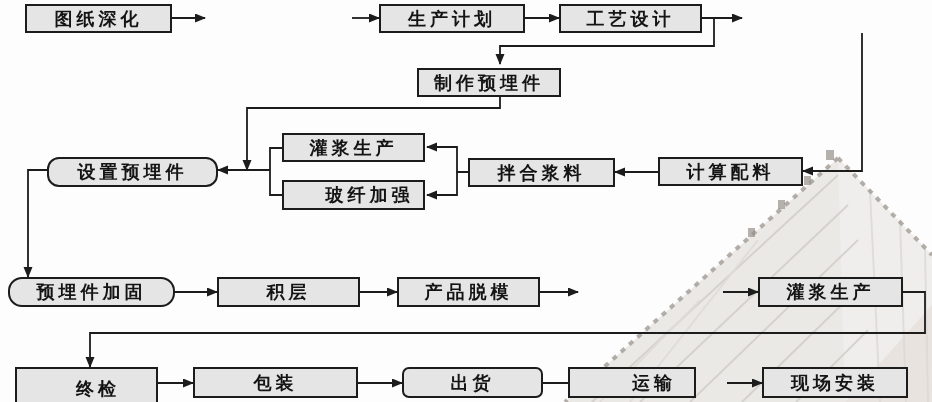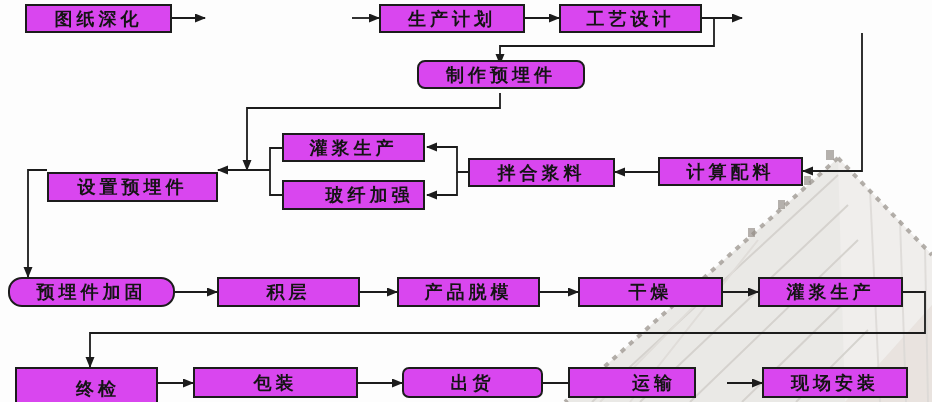--- a/index.html
+++ b/index.html
@@ -4,21 +4,21 @@
 <style>
   html,body { margin:0; padding:0; background:#ffffff; }
   .canvas {
     position:relative; width:932px; height:402px; overflow:hidden;
     background:#fdfdfd;
     font-family:"DejaVu Sans","Liberation Sans",sans-serif;
   }
   .layer { position:absolute; left:0; top:0; width:932px; height:402px; }
   .node {
     position:absolute; box-sizing:border-box;
-    background:#d946ef; border:2px solid #1c1c1c;
+    background:#e5e5e5; border:2px solid #1c1c1c;
     display:flex; align-items:center; justify-content:center;
     font-weight:700; font-size:18px; letter-spacing:4px; color:#141414;
     white-space:nowrap; z-index:3;text-align:center;
   }
   svg.edges { z-index:2; }
   svg.photo { z-index:1; }
   .edge { fill:none; stroke:#1c1c1c; stroke-width:1.8px; }
 </style>
 </head>
 <body>
@@ -89,30 +89,29 @@
         <polyline points="358,383 402,383" class="edge" marker-end="url(#arw)"></polyline>
         <polyline points="543,383 583,383" class="edge" marker-end="url(#arw)"></polyline>
         <polyline points="727,383 762,383" class="edge" marker-end="url(#arw)"></polyline>
       </g>
   </svg>
 
   <div class="layer" id="node-layer">
       <div class="node" style="left: 25px; top: 4px; width: 147px; height: 29px;">图纸深化</div>
       <div class="node" style="left: 379px; top: 4px; width: 146px; height: 29px;">生产计划</div>
       <div class="node" style="left: 559px; top: 4px; width: 143px; height: 29px;">工艺设计</div>
-      <div class="node" style="left: 417px; top: 60px; width: 168px; height: 29px; border-radius: 8px;">制作预埋件</div>
-      <div class="node" style="left: 47px; top: 172px; width: 171px; height: 30px;">设置预埋件</div>
+      <div class="node" style="left: 417px; top: 68px; width: 144px; height: 29px;">制作预埋件</div>
+      <div class="node" style="left: 47px; top: 157px; width: 171px; height: 30px; border-radius: 12px;">设置预埋件</div>
       <div class="node" style="left: 282px; top: 133px; width: 143px; height: 29px;">灌浆生产</div>
       <div class="node" style="left: 282px; top: 180px; width: 143px; height: 30px; padding-left: 32px;">玻纤加强</div>
       <div class="node" style="left: 468px; top: 158px; width: 147px; height: 29px;">拌合浆料</div>
       <div class="node" style="left: 658px; top: 157px; width: 145px; height: 29px;">计算配料</div>
       <div class="node" style="left: 8px; top: 277px; width: 167px; height: 30px; border-radius: 14px;">预埋件加固</div>
       <div class="node" style="left: 217px; top: 277px; width: 143px; height: 30px;">积层</div>
       <div class="node" style="left: 397px; top: 277px; width: 143px; height: 30px;">产品脱模</div>
-      <div class="node" style="left: 578px; top: 277px; width: 145px; height: 30px;">干燥</div>
       <div class="node" style="left: 758px; top: 277px; width: 145px; height: 30px;">灌浆生产</div>
       <div class="node" style="left: 15px; top: 367px; width: 143px; height: 44px; padding-left: 23px;">终检</div>
       <div class="node" style="left: 193px; top: 367px; width: 165px; height: 31px;">包装</div>
       <div class="node" style="left: 402px; top: 367px; width: 141px; height: 31px; border-radius: 7px;">出货</div>
       <div class="node" style="left: 568px; top: 367px; width: 128px; height: 31px; padding-left: 44px;">运输</div>
       <div class="node" style="left: 762px; top: 367px; width: 146px; height: 31px;">现场安装</div>
     </div>
 
 </div>
 

